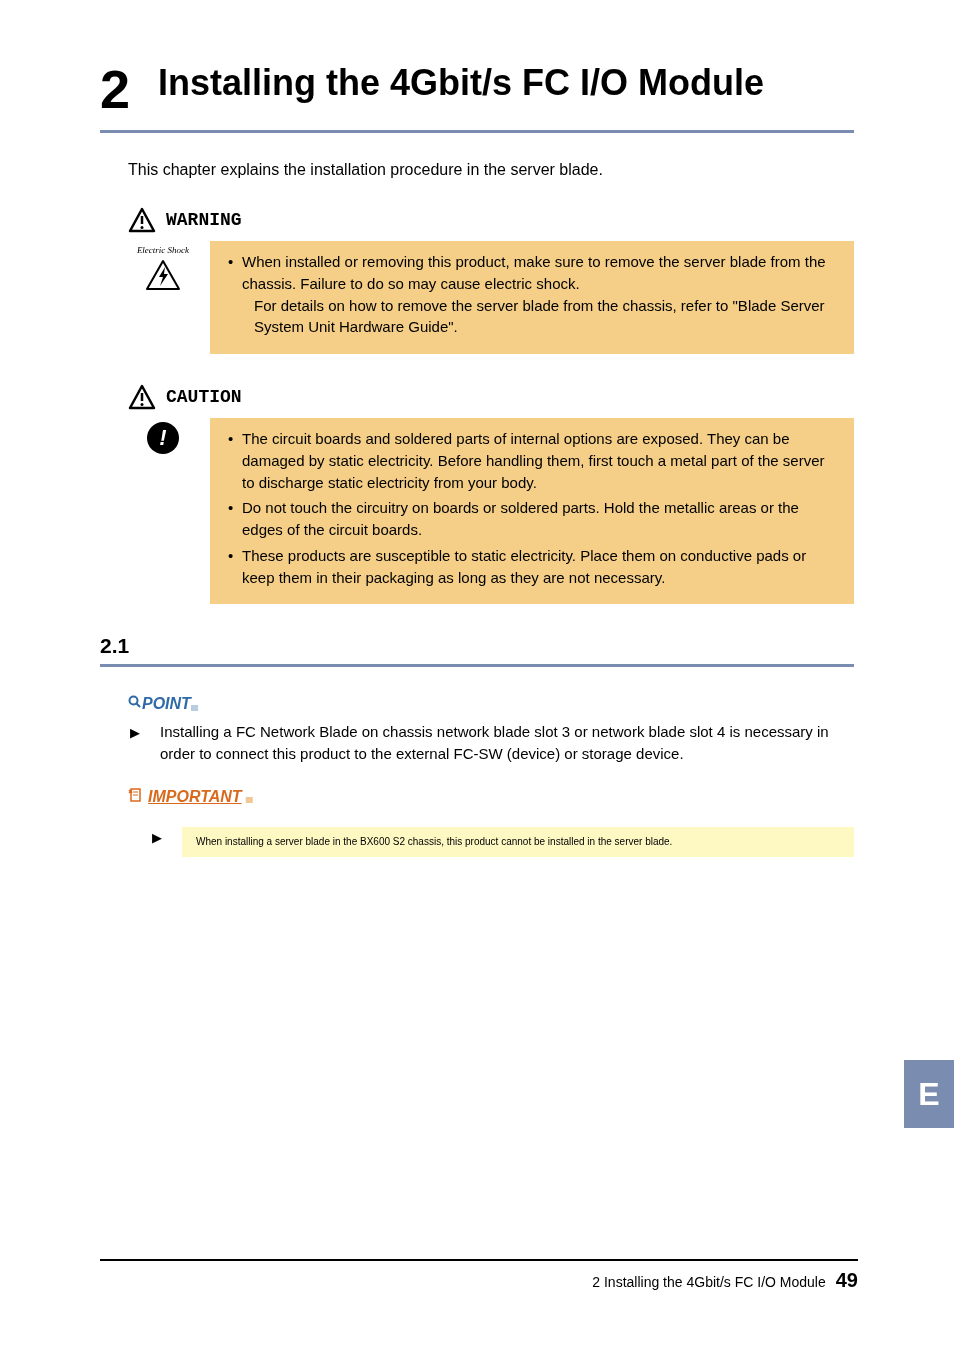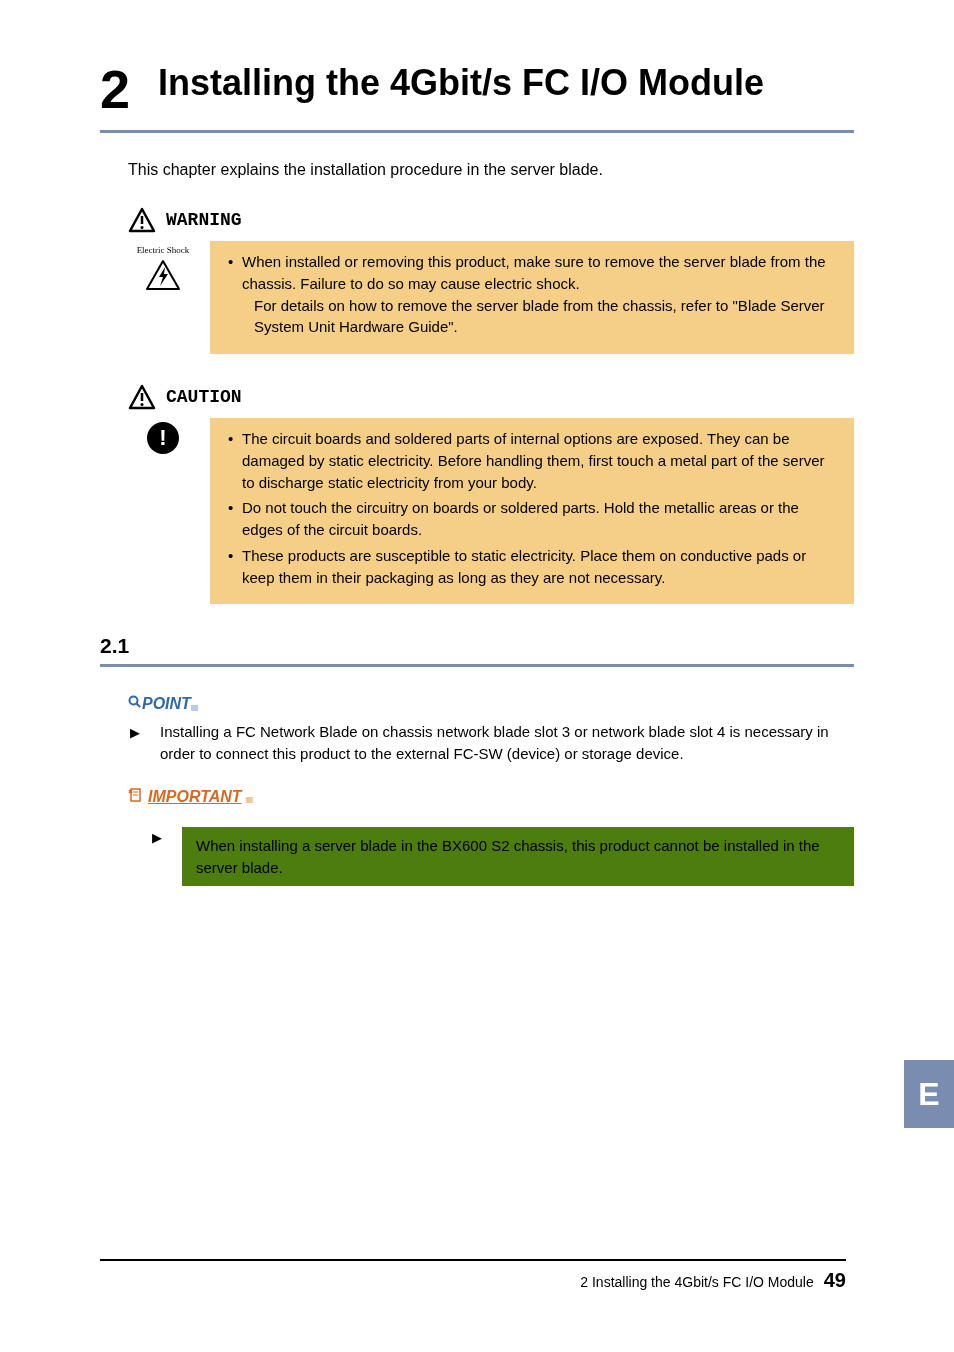--- a/index.html
+++ b/index.html
@@ -57,20 +57,21 @@
       gap: 12px;
     }
     .notice-left {
       width: 70px;
       flex-shrink: 0;
       display: flex;
       flex-direction: column;
       align-items: center;
       gap: 4px;
       padding-top: 4px;
+      font-style: italic;
     }
     .notice-left-label {
       font-size: 9px;
       font-family: Georgia, serif;
     }
     .notice-content {
       background: #f5cf88;
       padding: 10px 16px 12px 8px;
       font-size: 15px;
       line-height: 1.45;
@@ -151,23 +152,23 @@
       color: #f0c89a;
       font-size: 10px;
       letter-spacing: -1px;
     }
     .important-content {
       display: flex;
       gap: 20px;
       padding-left: 24px;
     }
     .important-text {
-      background: #4d7c0f;
+      background: #fef9c3;
       padding: 8px 14px;
-      font-size: 15px;
+      font-size: 10px;
       line-height: 1.45;
       flex: 1;
     }
     .side-tab {
       position: absolute;
       right: 0;
       top: 1060px;
       width: 50px;
       height: 68px;
       background: #7a8cb0;
@@ -175,21 +176,21 @@
       font-size: 32px;
       font-weight: bold;
       display: flex;
       align-items: center;
       justify-content: center;
     }
     .footer {
       position: absolute;
       bottom: 60px;
       left: 100px;
-      right: 108px;
+      right: 96px;
       border-top: 2px solid #000;
       padding-top: 8px;
       font-size: 14px;
       display: flex;
       justify-content: flex-end;
       align-items: baseline;
       gap: 10px;
     }
     .footer .page-num {
       font-size: 20px;

